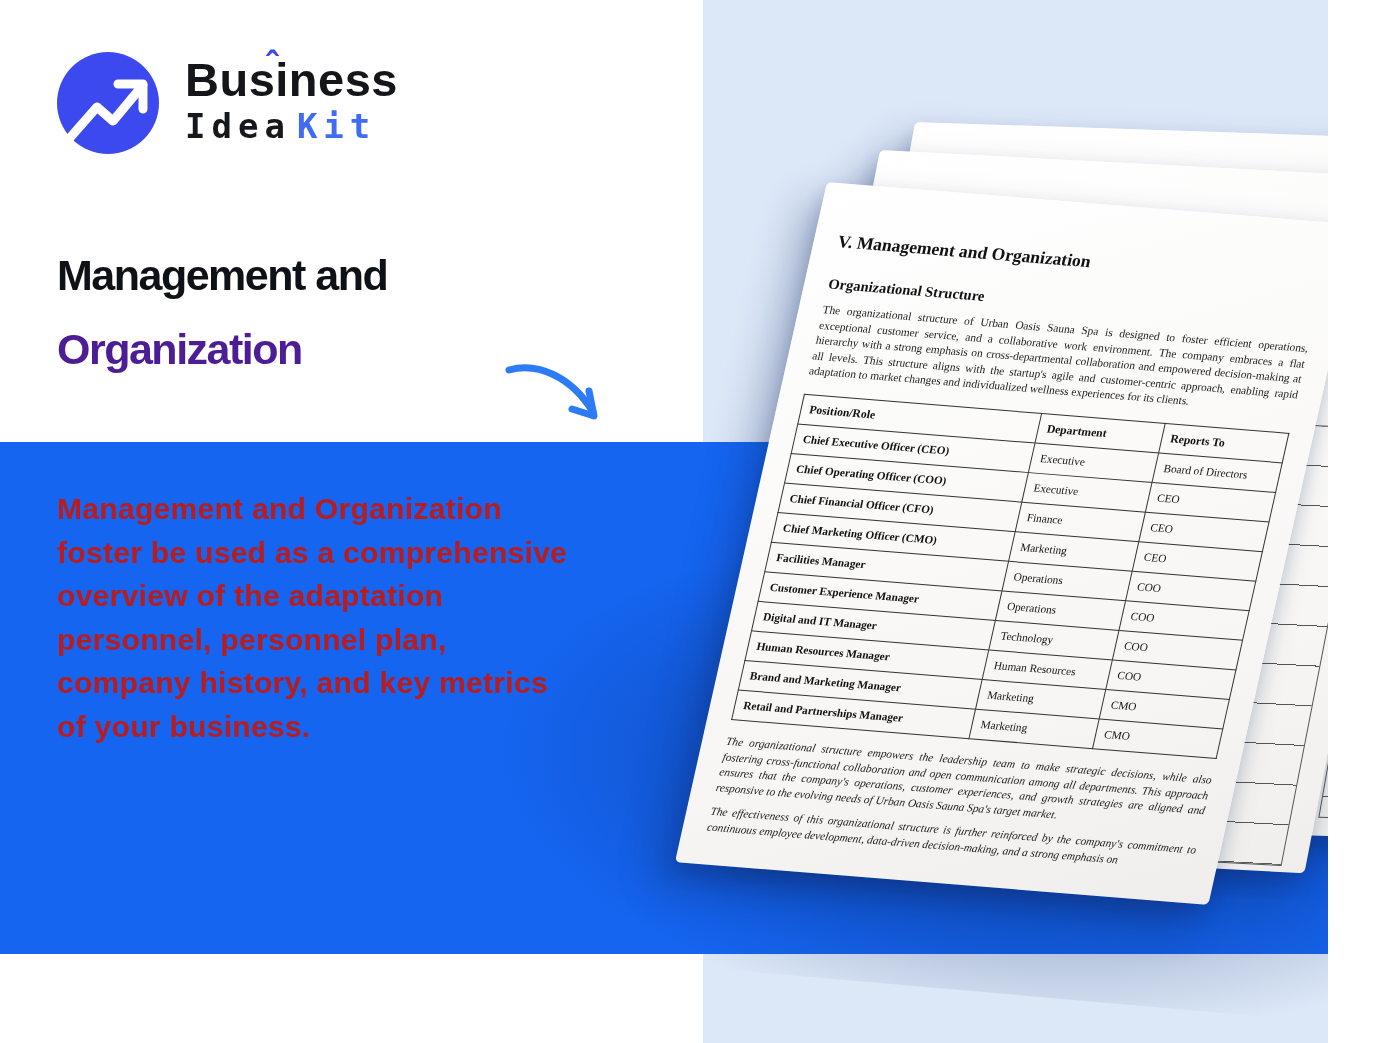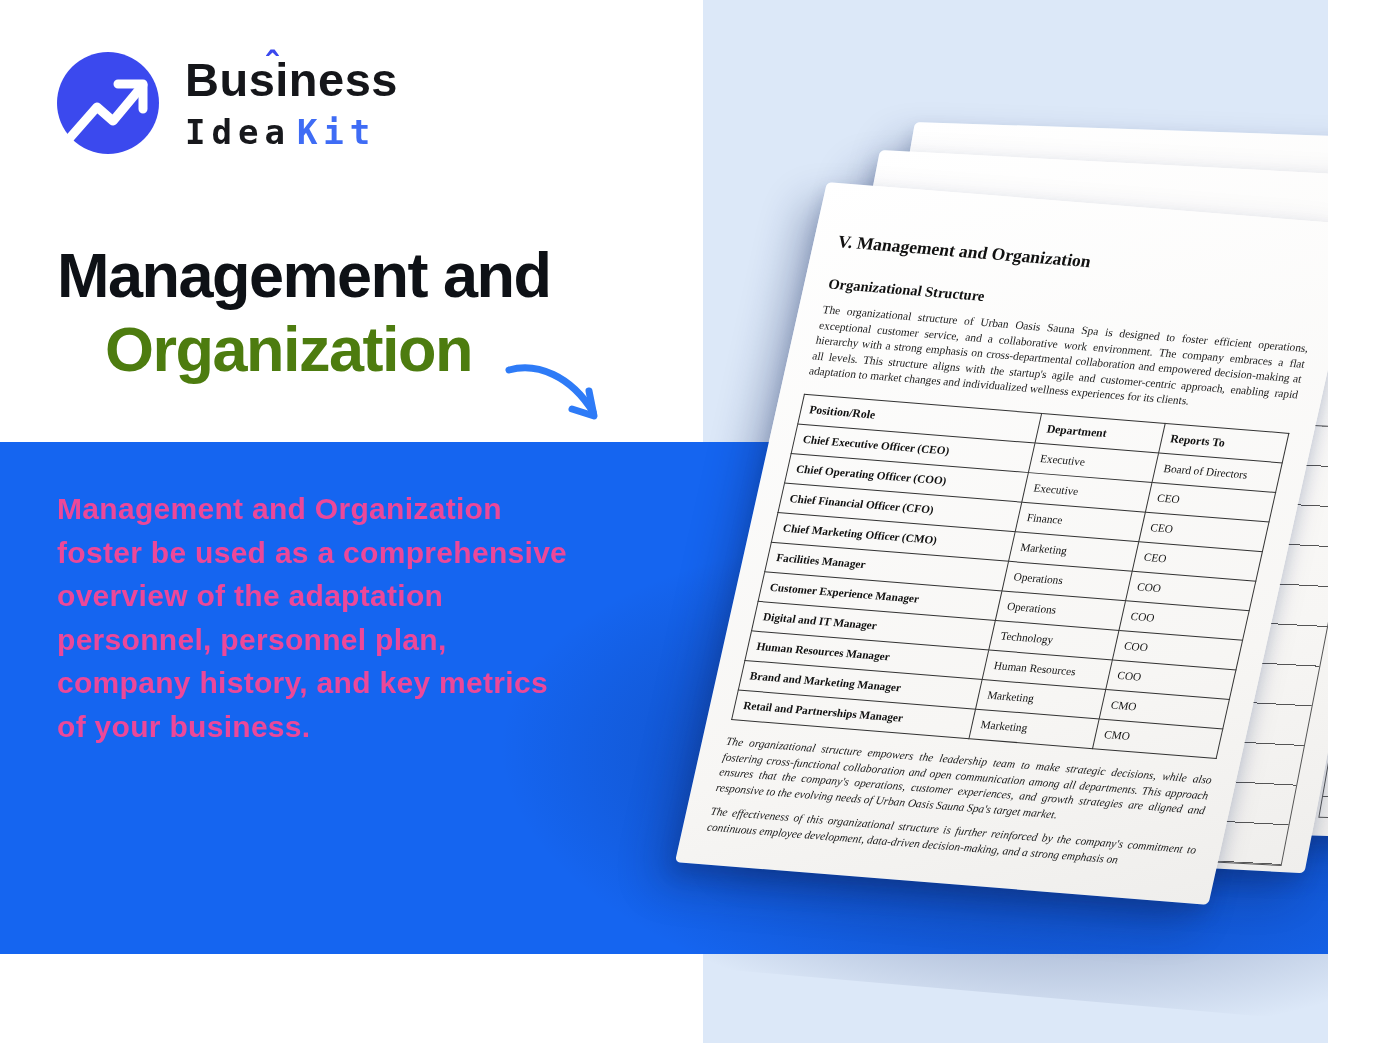--- a/index.html
+++ b/index.html
@@ -11,30 +11,30 @@
   .right-panel{position:absolute;left:703px;top:0;width:687px;height:1043px;background:#dce8f8;}
   
   .band{position:absolute;left:0;top:442px;width:1390px;height:512px;background:#1565f0;z-index:2;}
   
   .logo{position:absolute;left:57px;top:52px;z-index:5;display:flex;}
   .logo-mark{position:relative;width:102px;height:102px;border-radius:50%;background:#3b49ee;flex:0 0 auto;}
   .logo-mark svg{position:absolute;left:0;top:0;overflow:visible;}
   .logo-text{margin-left:26px;padding-top:3px;}
   .logo-line1{position:relative;font-size:47px;line-height:50px;font-weight:bold;color:#15161a;letter-spacing:0.5px;}
   .logo-caret{position:absolute;left:81px;top:-15px;color:#3b49ee;font-size:36px;font-weight:bold;}
-  .logo-line2{font-family:"DejaVu Sans Mono",monospace;font-size:34px;line-height:40px;font-weight:bold;letter-spacing:6px;color:#17181c;margin-top:7px;}
+  .logo-line2{font-family:"DejaVu Sans Mono",monospace;font-size:34px;line-height:40px;font-weight:bold;letter-spacing:6px;color:#17181c;margin-top:1px;}
   .logo-line2 .kit{color:#3f6cf5;margin-left:6px;}
   
   .hero-title{position:absolute;left:57px;top:238px;z-index:5;margin:0;
-    font-size:63px;line-height:74px;font-weight:bold;letter-spacing:-1.5px;color:#0e1116;}
-  .hero-title .accent{color:#4d7c0f;margin-left:48px;}
+    font-size:43px;line-height:74px;font-weight:bold;letter-spacing:-1.5px;color:#0e1116;}
+  .hero-title .accent{color:#4c1d95;}
   .curved-arrow{position:absolute;left:503px;top:360px;z-index:5;}
   
   .description{position:absolute;left:57px;top:487px;width:640px;z-index:6;
-    color:#ec4899;font-size:30px;line-height:43.5px;font-weight:bold;letter-spacing:0.3px;}
+    color:#b91c1c;font-size:30px;line-height:43.5px;font-weight:bold;letter-spacing:0.3px;}
   
   .cast-shadow{position:absolute;left:480px;top:520px;width:980px;height:470px;z-index:3;
     background:radial-gradient(ellipse at 55% 55%, rgba(8,32,96,0.40) 0%, rgba(8,32,96,0.18) 45%, rgba(8,32,96,0) 68%);
     transform:rotate(5deg);}
   
   .sheet{position:absolute;background:linear-gradient(160deg,#ffffff 0%,#f7f6f4 70%,#efeeec 100%);
     border-radius:5px;transform-origin:top left;
     box-shadow:-16px 22px 40px rgba(12,32,88,0.30), 0 10px 18px rgba(12,32,88,0.18);}
   .sheet-back{left:915px;top:122px;width:600px;height:700px;transform:rotate(1.9deg) skewX(-8deg);z-index:3;}
   .sheet-middle{left:880px;top:150px;width:560px;height:700px;transform:rotate(3deg) skewX(-8deg);z-index:4;}

